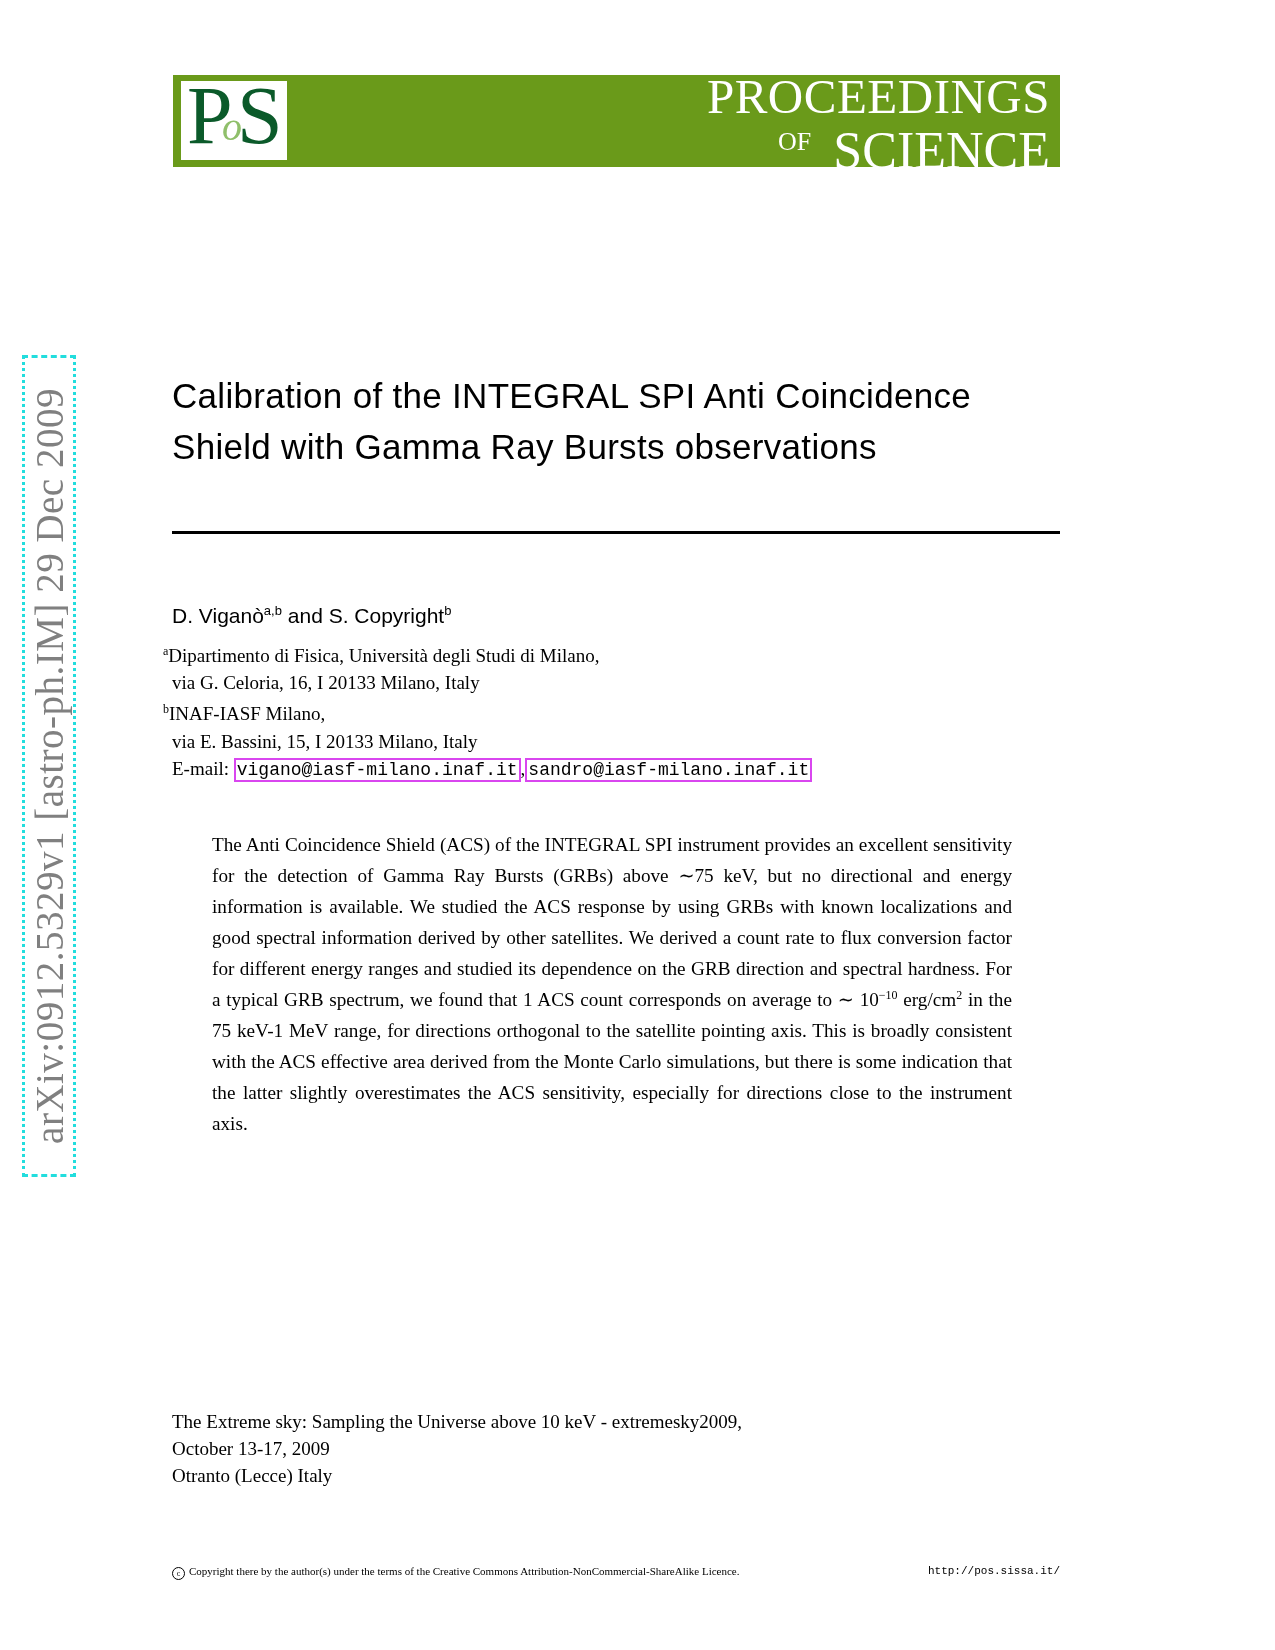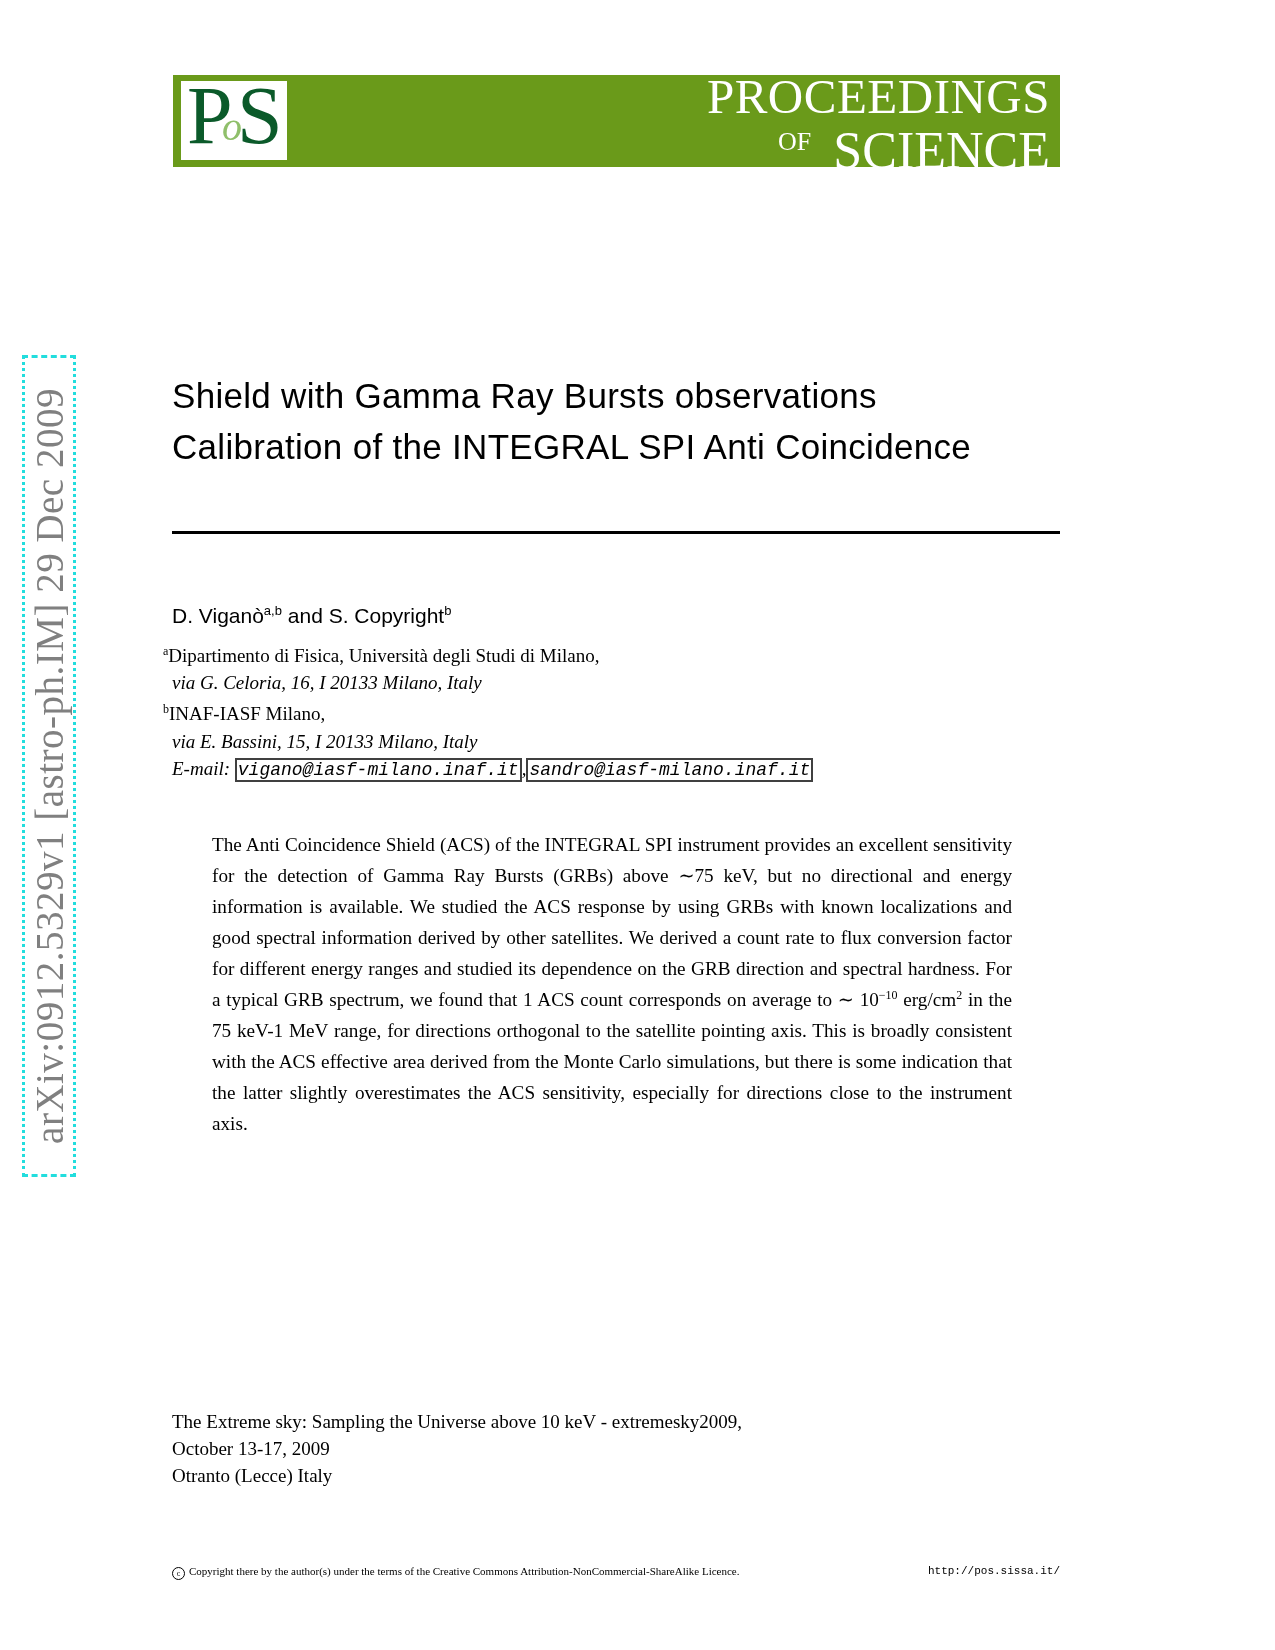--- a/index.html
+++ b/index.html
@@ -19,22 +19,22 @@
     .arxiv { position: absolute; left: 22px; top: 355px; width: 54px; height: 822px; border-left: 3px dotted #22dddd; border-right: 3px dotted #22dddd; border-top: 3px dashed #22dddd; border-bottom: 3px dashed #22dddd; box-sizing: border-box; }
     .arxiv-text { position: absolute; left: 50%; top: 50%; transform: translate(-50%, -50%) rotate(-90deg); white-space: nowrap; font-family: "Liberation Serif", serif; font-size: 39px; color: #808080; letter-spacing: 0.5px; }
 
     .title { position: absolute; left: 172px; top: 370px; width: 900px; font-family: "Liberation Sans", sans-serif; font-size: 35px; line-height: 51px; letter-spacing: 0.3px; }
     .rule { position: absolute; left: 172px; top: 531px; width: 888px; height: 3px; background: #000; }
 
     .authors { position: absolute; left: 172px; top: 603px; font-family: "Liberation Sans", sans-serif; font-size: 21px; }
     .authors sup { font-size: 13px; }
     .affil { position: absolute; left: 163px; top: 638px; font-size: 19px; line-height: 27px; }
     .affil sup { font-size: 12px; }
-    .indent { padding-left: 9px; font-style: italic; }
-    .email-link { display: inline-block; border: 2px solid #404040; font-family: "Liberation Mono", monospace; font-size: 18px; line-height: 20px; padding: 0 1px; }
+    .indent { padding-left: 9px; }
+    .email-link { display: inline-block; border: 2px solid #d946ef; font-family: "Liberation Mono", monospace; font-size: 18px; line-height: 20px; padding: 0 1px; }
 
     .abstract { position: absolute; left: 212px; top: 808px; width: 800px; font-size: 19.2px; line-height: 31px; text-align: justify; margin-top: 21px; }
     .abstract sup { font-size: 12px; line-height: 0; }
 
     .conf { position: absolute; left: 172px; top: 1408px; font-size: 19px; line-height: 27px; }
 
     .footer { position: absolute; left: 172px; top: 1565px; width: 888px; font-size: 11px; }
     .footer-left { float: left; }
     .footer-right { float: right; font-family: "Liberation Mono", monospace; font-size: 11px; }
     .copy-icon { display: inline-block; width: 11px; height: 11px; border: 1px solid #000; border-radius: 50%; font-size: 8px; line-height: 11px; text-align: center; margin-right: 4px; vertical-align: -1px; }
@@ -54,22 +54,22 @@
       <span class="brand-of">OF</span><span class="brand-sci">SCIENCE</span>
     </div>
   </div>
 </div>
 
 <div class="arxiv">
   <div class="arxiv-text">arXiv:0912.5329v1  [astro-ph.IM]  29 Dec 2009</div>
 </div>
 
 <div class="title">
+  <div>Calibration of the INTEGRAL SPI Anti Coincidence</div>
   <div>Shield with Gamma Ray Bursts observations</div>
-  <div>Calibration of the INTEGRAL SPI Anti Coincidence</div>
 </div>
 
 <div class="rule"></div>
 
 <div class="authors">
   <span>D. Viganò</span><sup>a,b</sup><span> and </span><span>S. Copyright</span><sup>b</sup>
 </div>
 
 <div class="affil">
   <div><sup>a</sup><span>Dipartimento di Fisica, Università degli Studi di Milano,</span></div>

